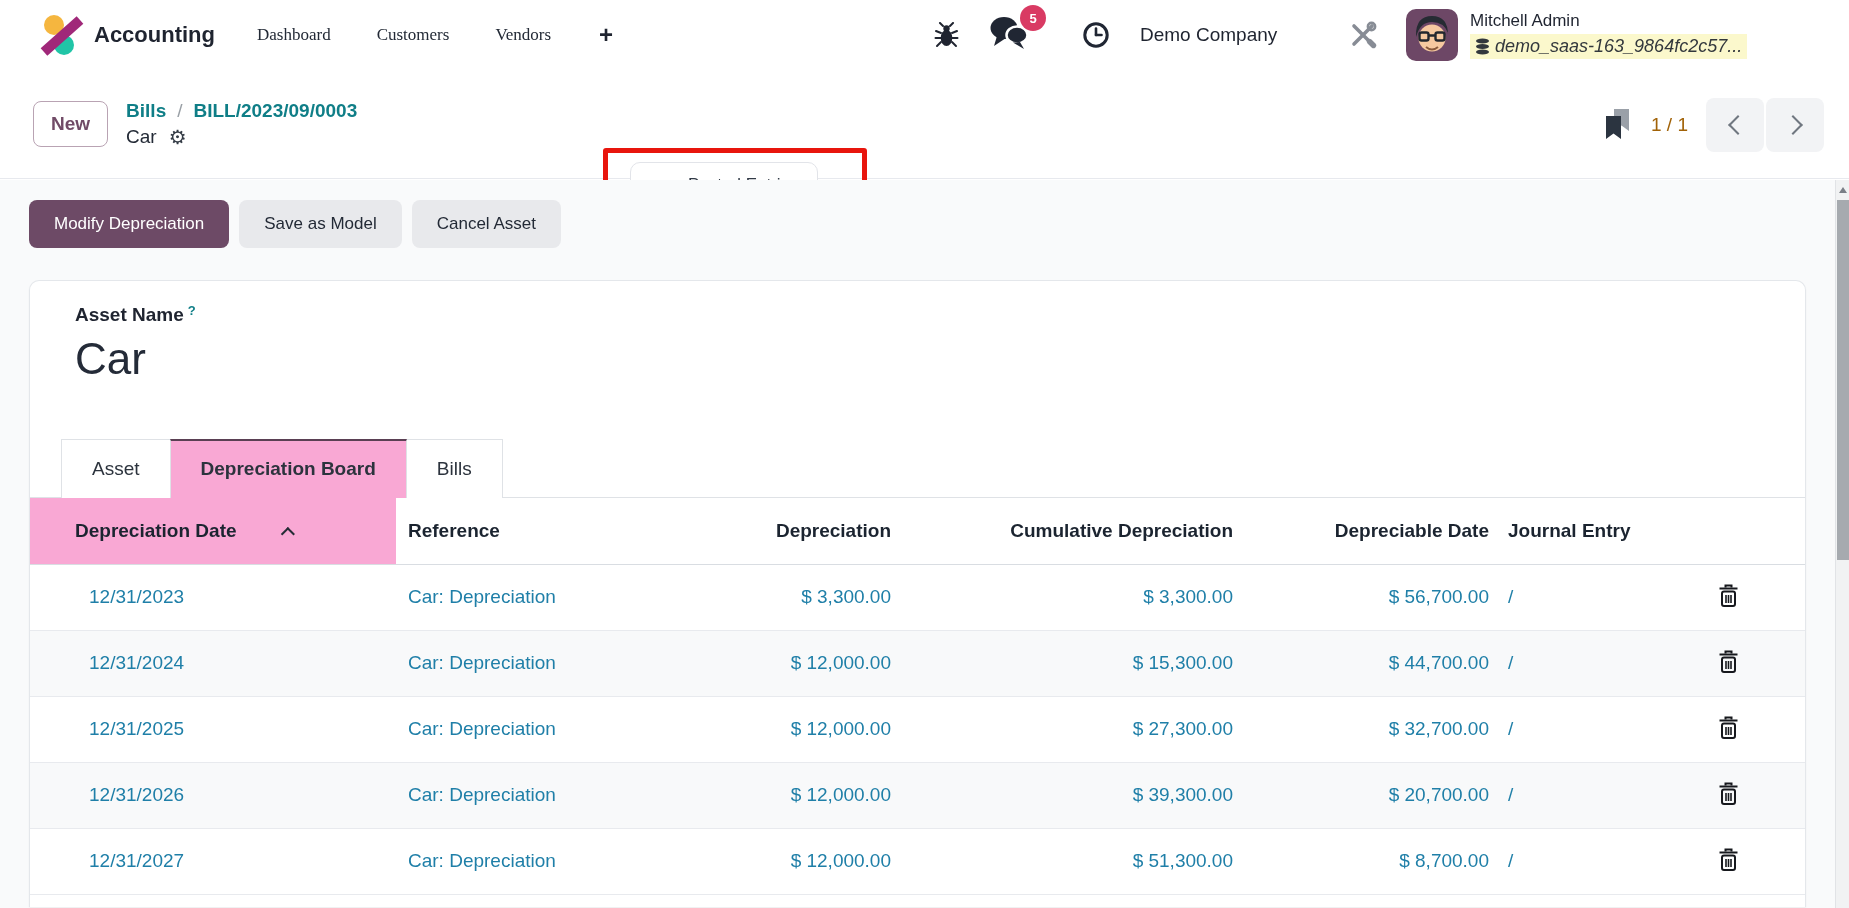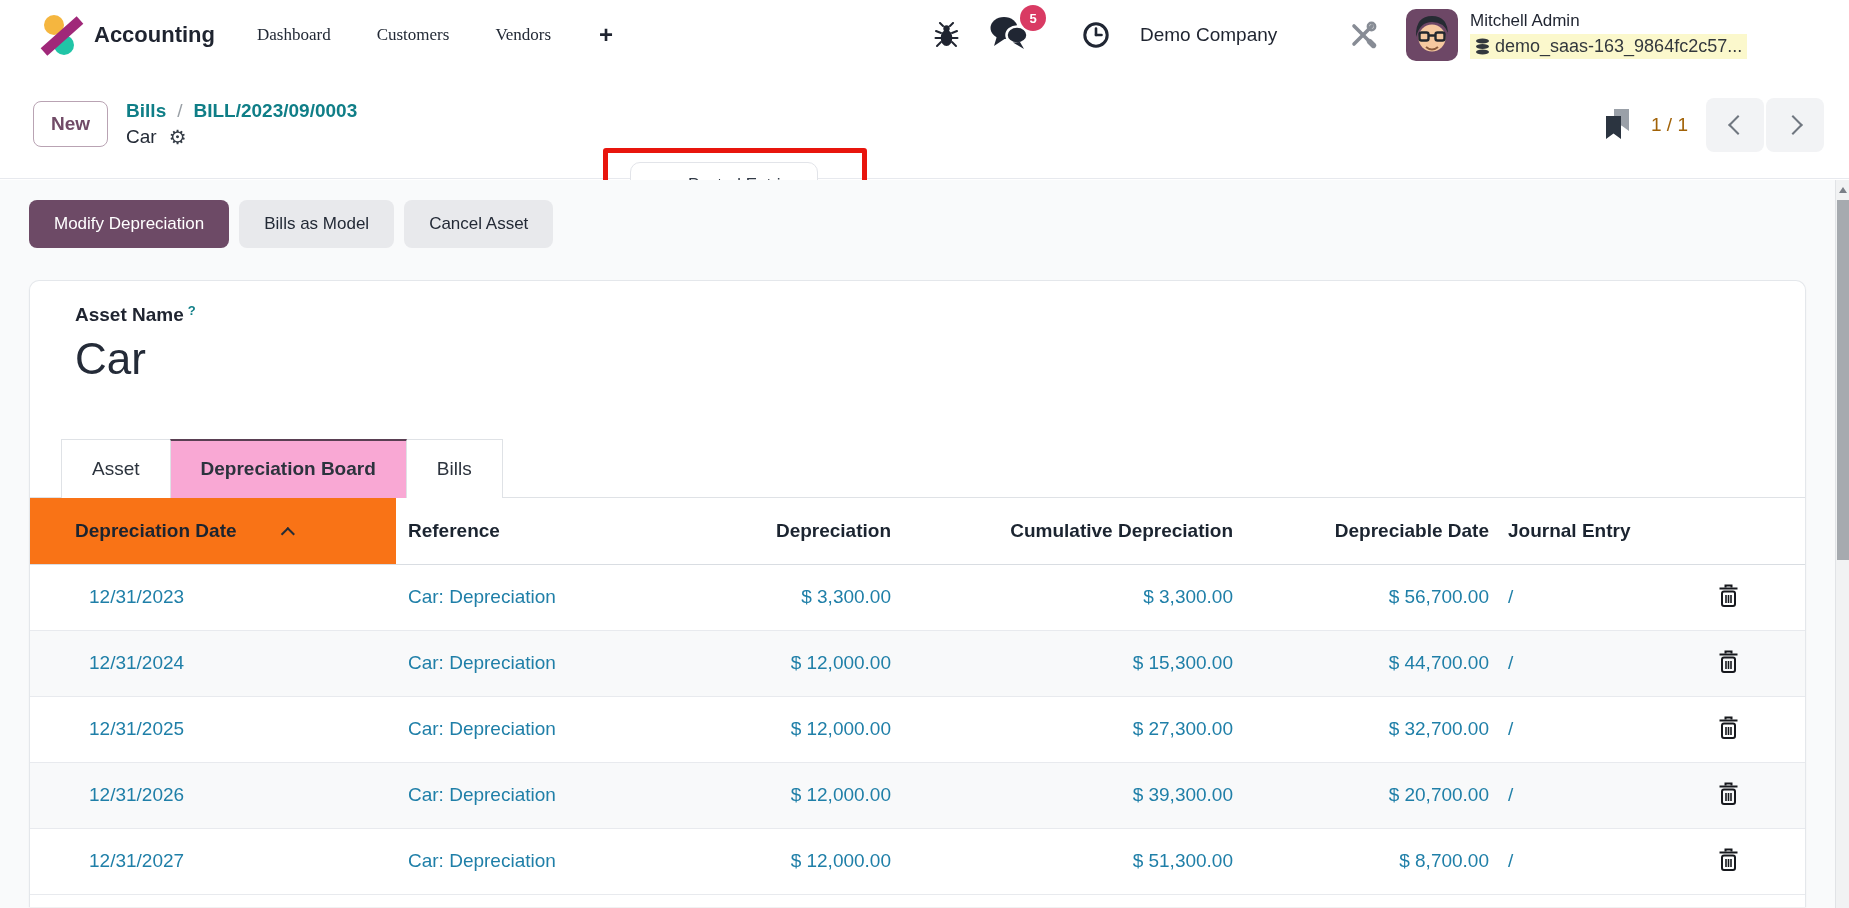--- a/index.html
+++ b/index.html
@@ -15,21 +15,21 @@
   .menu-plus { font-size:24px; font-weight:700; color:#1f2430; cursor:pointer; margin-left:2px; }
   .nav-abs { position:absolute; top:0; height:70px; display:flex; align-items:center; }
   .pos-bug { left:934px; } .pos-chat { left:988px; } .pos-clock { left:1082px; }
   .pos-company { left:1140px; } .pos-tools { left:1348px; } .pos-avatar { left:1406px; } .pos-user { left:1470px; }
   .company { font-size:19px; font-weight:500; color:#1f2430; cursor:pointer; }
   .chat-wrap { position:relative; }
   .badge { position:absolute; top:-10px; right:-16px; min-width:26px; height:26px; border-radius:13px; background:#d93a63; color:#fff; font-size:13px; font-weight:700; display:flex; align-items:center; justify-content:center; padding:0 6px; }
   .avatar { width:52px; height:52px; border-radius:10px; overflow:hidden; cursor:pointer; }
   .user-col { display:flex; flex-direction:column; justify-content:center; gap:3px; }
   .user-name { font-size:17px; color:#1f2430; cursor:pointer; }
-  .db-badge { display:flex; align-items:center; gap:5px; background:#fbf8cc; padding:2px 5px; font-size:18px; color:#33383d; cursor:pointer; max-width:345px; white-space:nowrap; }
+  .db-badge { display:flex; align-items:center; gap:5px; background:#fbf8cc; padding:2px 5px; font-size:18px; color:#33383d; cursor:pointer; max-width:345px; white-space:nowrap;font-style:italic; }
 
   
   .control-panel { position:relative; height:109px; background:#fff; border-bottom:1px solid #e7e9ee; display:flex; align-items:center; padding-left:33px; }
   .btn-new { background:#fff; border:1px solid #b9a3b3; color:#714B67; font-size:19px; font-weight:600; border-radius:8px; padding:11px 17px; cursor:pointer; font-family:inherit; }
   .breadcrumb-col { margin-left:18px; display:flex; flex-direction:column; gap:4px; }
   .bc-line1 { display:flex; align-items:center; font-size:19px; font-weight:600; }
   .bc-link { color:#0f7e87; cursor:pointer; }
   .bc-sep { color:#9aa0a6; margin:0 11px; font-weight:400; }
   .bc-line2 { display:flex; align-items:center; gap:12px; font-size:19px; color:#232a36; }
   .gear { font-family:"DejaVu Sans", sans-serif; font-size:20px; color:#333b45; cursor:pointer; line-height:1; }
@@ -66,21 +66,21 @@
   .asset-title { font-size:44px; font-weight:500; color:#242b38; margin-top:8px; border:none; outline:none; font-family:inherit; background:transparent; width:600px; }
   .tabs { display:flex; align-items:flex-end; margin-top:55px; padding-left:31px; border-bottom:1px solid #dfe2e6; }
   .tab { font-size:19px; color:#2c333d; background:#fff; border:1px solid #dfe2e6; border-bottom:none; padding:18px 30px; cursor:pointer; margin-bottom:-1px; position:relative; }
   .tab + .tab { margin-left:-1px; }
   .tab.active { font-weight:700; border-top:2px solid #5a3f53; padding-top:17px; background:#f9a8d4; z-index:2; }
   .tab:not(.active) { border-top-color:#dfe2e6; }
 
   
   table.board { width:100%; border-collapse:collapse; table-layout:fixed; }
   .board th { height:66px; font-size:19px; font-weight:700; color:#1b2430; text-align:left; border-bottom:1px solid #d9dde2; }
-  .board th.sorted { background:#f97316; padding-left:45px; }
+  .board th.sorted { background:#f9a8d4; padding-left:45px; }
   .board th.num, .board td.num { text-align:right; }
   .board td { height:66px; font-size:19px; }
   .board tbody tr { border-top:1px solid #e8eaee; }
   .board tbody tr:first-child { border-top:none; }
   .board tbody tr:last-child { border-bottom:1px solid #e8eaee; }
   .board tbody tr:nth-child(even) { background:#f8f9fa; }
   .td-date { padding-left:59px; }
   .th-ref, .td-ref { padding-left:12px; }
   .th-journal, .td-journal { padding-left:19px; }
   .cell-link { color:#1f7fa8; cursor:pointer; }
@@ -234,21 +234,21 @@
       <button class="pager-btn">
           <span class="chev right"></span>
         </button>
     </div>
   </section>
 
   <div class="main">
 
     <div class="actions-row">
       <button class="btn btn-primary">Modify Depreciation</button>
-      <button class="btn btn-secondary">Bills as Model</button>
+      <button class="btn btn-secondary">Save as Model</button>
       <button class="btn btn-secondary">Cancel Asset</button>
     </div>
 
     <div class="card">
       <div class="asset-block">
         <div>
           <span class="field-label">Asset Name</span><span class="help-sup">?</span>
         </div>
         <div class="asset-title">Car</div>
       </div>

